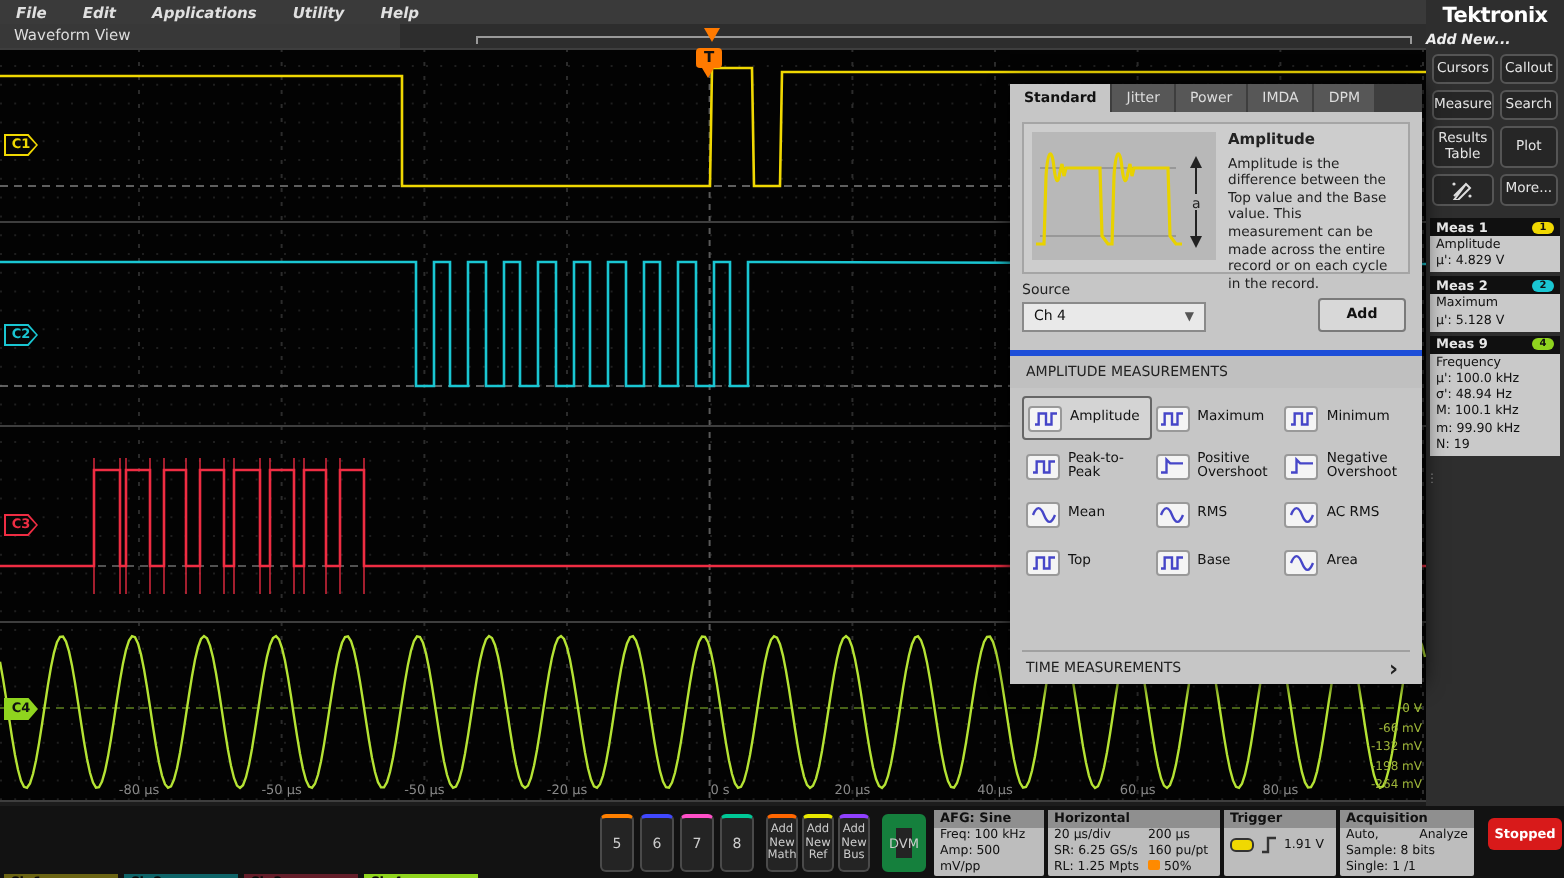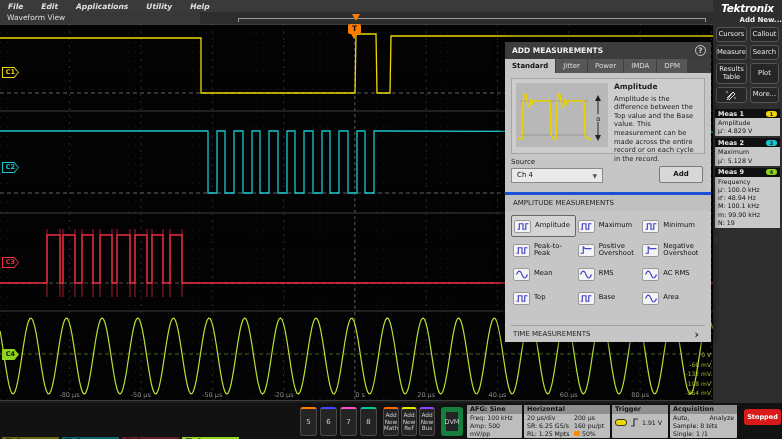--- a/index.html
+++ b/index.html
@@ -69,22 +69,22 @@
     flex:none; display:flex; align-items:center; justify-content:center; }
   .meas-lbl { font-size:6.8px; color:#111; line-height:7.5px; }
   #time-header { position:absolute; left:6px; right:6px; bottom:0; margin:0; border-top:1px solid #a0a0a0;
     background:#c6c6c6; height:17px; display:flex; justify-content:space-between; align-items:center;
     padding:0 6px 0 2px; }
   #time-chevron { font-size:11px; font-weight:bold; color:#222; }
 
   
   #sidebar { position:absolute; right:0; top:0; width:69px; height:403px; background:#2e2e2e; z-index:6;}
   #brand { color:#fff; font-size:10.5px; font-weight:bold; text-align:center; padding-top:2px;
-    letter-spacing:-.3px; font-style:italic;}
-  #addnew { color:#eee; font-size:7px; font-weight:bold; text-align:right; padding:2px 0 3px 0; }
+    letter-spacing:-.3px; }
+  #addnew { color:#eee; font-size:7px; font-weight:bold; text-align:left; padding:2px 0 3px 0;font-style:italic; }
   #side-btns { display:grid; grid-template-columns:1fr 1fr; gap:3px; padding:0 3px; }
   .side-btn { background:#262626; border:1px solid #555; border-radius:3px; color:#e6e6e6;
     font-size:6.8px; text-align:center; display:flex; align-items:center; justify-content:center;
     min-height:15px; line-height:7.5px; padding:2px 0; }
   #meas-list { margin-top:6px; }
   .meas-badge { margin:0 0 2px 2px; width:65px; }
   .meas-badge .hdr { background:#101010; color:#e8e8e8; font-size:6.5px; font-weight:bold;
     padding:1px 3px; display:flex; justify-content:space-between; align-items:center; height:9px;}
   .meas-badge .pill { width:11px; height:6px; border-radius:3px; font-size:5px; color:#111;
     text-align:center; line-height:6px; font-weight:bold;}
@@ -98,21 +98,21 @@
   .ch-badge .hd { height:9px; font-size:6.5px; font-weight:bold; color:#0a0a0a; padding-left:3px; line-height:9px;}
   .ch-badge .ln { font-size:6.3px; color:#111; padding-left:3px; line-height:8px; position:relative;}
   .ch-badge .bwico { position:absolute; right:3px; top:1px; }
   .sq-btn { position:absolute; top:4px; width:17px; height:29px; background:#242424; border:1px solid #4a4a4a;
     border-radius:3px; color:#ccc; font-size:7px; display:flex; align-items:center; justify-content:center;
     border-top-width:2px; }
   .addnew-btn { position:absolute; top:4px; width:16px; height:29px; background:#242424; border:1px solid #4a4a4a;
     border-radius:3px; color:#ccc; font-size:5.8px; line-height:6.5px; text-align:center;
     display:flex; align-items:center; justify-content:center; border-top-width:2px;}
   #dvm-btn { position:absolute; left:441px; top:4px; width:22px; height:29px; background:#242424;
-    border:5px solid #15803d; border-radius:3px; color:#ccc; font-size:6.5px; display:flex;
+    border:7px solid #15803d; border-radius:3px; color:#ccc; font-size:6.5px; display:flex;
     align-items:center; justify-content:center; }
   .panel { position:absolute; top:2px; height:33px; background:#bdbdbd; border-radius:1px; }
   .panel .phd { height:9px; background:#8f8f8f; font-size:6.5px; font-weight:bold; color:#101010;
     padding-left:3px; line-height:9px; }
   .panel .pln { font-size:6.2px; color:#111; line-height:8px; padding-left:3px; position:relative;}
   #stopped { position:absolute; left:744px; top:6px; width:37px; height:16px; background:#d81a1a;
     border-radius:3px; color:#fff; font-size:6.5px; font-weight:bold; text-align:center; line-height:16px;}
 </style>
 </head>
 <body>
@@ -245,24 +245,20 @@
         <div class="vlabel" style="top: 336.5px;">-66 mV</div>
         <div class="vlabel" style="top: 346px;">-132 mV</div>
         <div class="vlabel" style="top: 355.5px;">-198 mV</div>
         <div class="vlabel" style="top: 365px;">-264 mV</div>
       </div>
     <div id="trig-flag">T</div>
     <div id="trig-flag-tail"></div>
   </div>
 
   <div id="dialog">
-    <div id="dlg-title">
-      <span>ADD MEASUREMENTS</span>
-      <div id="dlg-help">?</div>
-    </div>
     <div id="dlg-tabs">
         <div class="dlg-tab active">Standard</div>
         <div class="dlg-tab">Jitter</div>
         <div class="dlg-tab">Power</div>
         <div class="dlg-tab">IMDA</div>
         <div class="dlg-tab">DPM</div>
       </div>
     <div id="dlg-body">
       <div id="desc-panel">
         <svg id="desc-thumb" viewBox="0 0 92 64">

